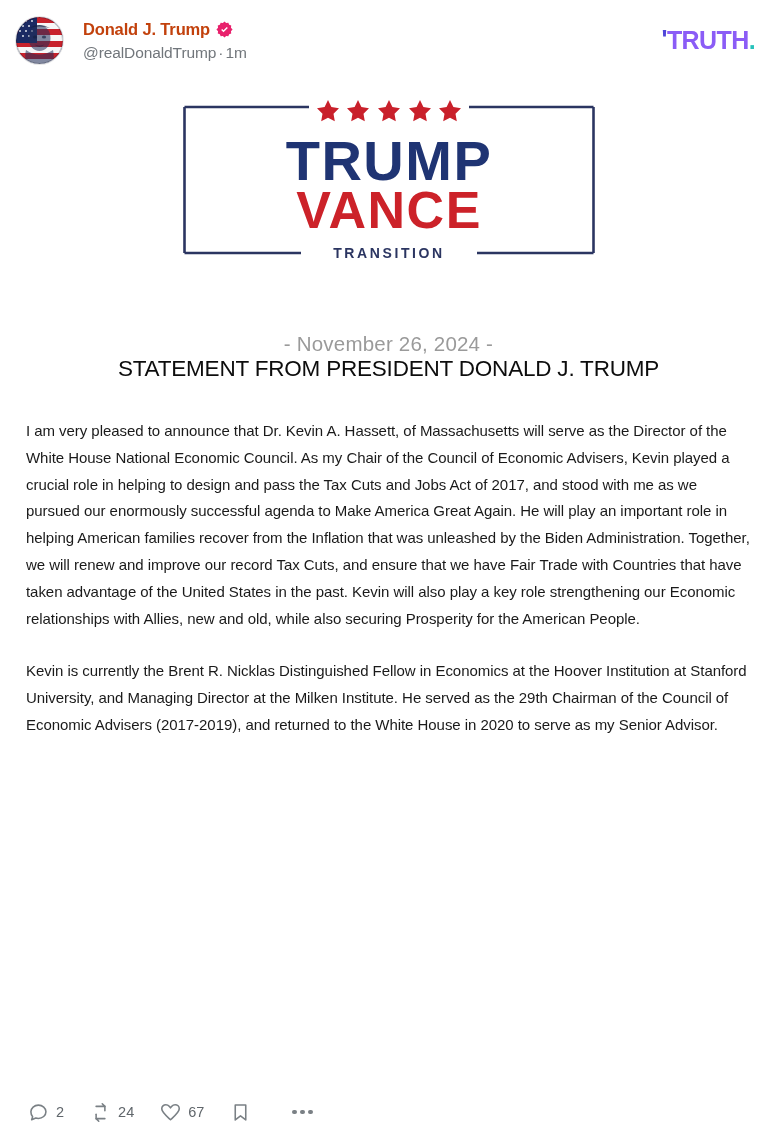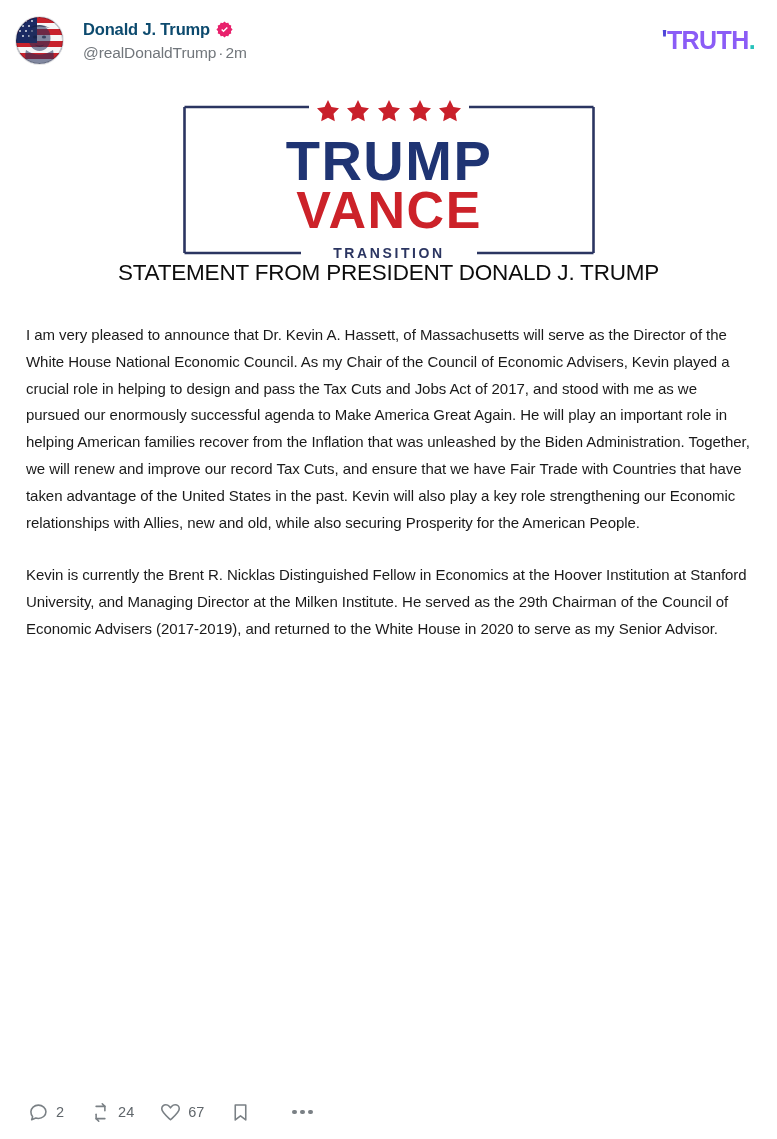--- a/index.html
+++ b/index.html
@@ -55,21 +55,21 @@
   }
   .name-row {
     display: flex;
     align-items: center;
     gap: 6px;
     height: 22px;
   }
   .display-name {
     font-size: 16.5px;
     font-weight: bold;
-    color: #0c4a6e;
+    color: #c2410c;
     letter-spacing: -0.15px;
     line-height: 22px;
     white-space: nowrap;
   }
   .verified-badge {
     width: 17px;
     height: 17px;
     flex: 0 0 17px;
     display: block;
   }
@@ -239,21 +239,21 @@
 
     <div class="identity">
       <div class="name-row">
         <span class="display-name">Donald J. Trump</span>
         <svg class="verified-badge" viewBox="0 0 24 24">
           <path fill="#e8216c" d="M12 0.6l2.3 2.1 3.1-0.4 1.2 2.9 2.9 1.2-0.4 3.1L23.4 12l-2.3 2.5 0.4 3.1-2.9 1.2-1.2 2.9-3.1-0.4L12 23.4l-2.3-2.1-3.1 0.4-1.2-2.9-2.9-1.2 0.4-3.1L0.6 12l2.3-2.5L2.5 6.4l2.9-1.2 1.2-2.9 3.1 0.4z"></path>
           <path fill="#ffffff" d="M10.6 15.9l-3.3-3.3 1.4-1.4 1.9 1.9 4.7-4.7 1.4 1.4z"></path>
         </svg>
       </div>
       <div class="handle-row">
-        <span>@realDonaldTrump</span><span class="handle-sep">·</span><span>2m</span>
+        <span>@realDonaldTrump</span><span class="handle-sep">·</span><span>1m</span>
       </div>
     </div>
 
     <div class="brand-logo">
       <span class="brand-tick">'</span>
         <span class="brand-word">TRUTH</span>
         <span class="brand-dot">.</span>
     </div>
   </div>
 
@@ -287,20 +287,21 @@
 
         <text x="206" y="80" text-anchor="middle" font-family="'Liberation Sans', sans-serif" font-size="56" font-weight="bold" fill="#1f3473" letter-spacing="1.5">TRUMP</text>
 
         <text x="206" y="128" text-anchor="middle" font-family="'Liberation Sans', sans-serif" font-size="52" font-weight="bold" fill="#cc2229" letter-spacing="1.5">VANCE</text>
 
         <rect x="118" y="144" width="176" height="18" fill="#ffffff"></rect>
         <text x="206" y="158" text-anchor="middle" font-family="'Liberation Sans', sans-serif" font-size="14" font-weight="bold" fill="#2b3561" letter-spacing="2.6">TRANSITION</text>
       </svg>
     </div>
 
+    <div class="statement-date">- November 26, 2024 -</div>
 
     <div class="statement-title">STATEMENT FROM PRESIDENT DONALD J. TRUMP</div>
 
     <div class="statement-body">
       <p>I am very pleased to announce that Dr. Kevin A. Hassett, of Massachusetts will serve as the Director of the White House National Economic Council. As my Chair of the Council of Economic Advisers, Kevin played a crucial role in helping to design and pass the Tax Cuts and Jobs Act of 2017, and stood with me as we pursued our enormously successful agenda to Make America Great Again. He will play an important role in helping American families recover from the Inflation that was unleashed by the Biden Administration. Together, we will renew and improve our record Tax Cuts, and ensure that we have Fair Trade with Countries that have taken advantage of the United States in the past. Kevin will also play a key role strengthening our Economic relationships with Allies, new and old, while also securing Prosperity for the American People.</p>
       <p>Kevin is currently the Brent R. Nicklas Distinguished Fellow in Economics at the Hoover Institution at Stanford University, and Managing Director at the Milken Institute. He served as the 29th Chairman of the Council of Economic Advisers (2017-2019), and returned to the White House in 2020 to serve as my Senior Advisor.</p>
     </div>
   </div>
 
   <div class="action-bar">

